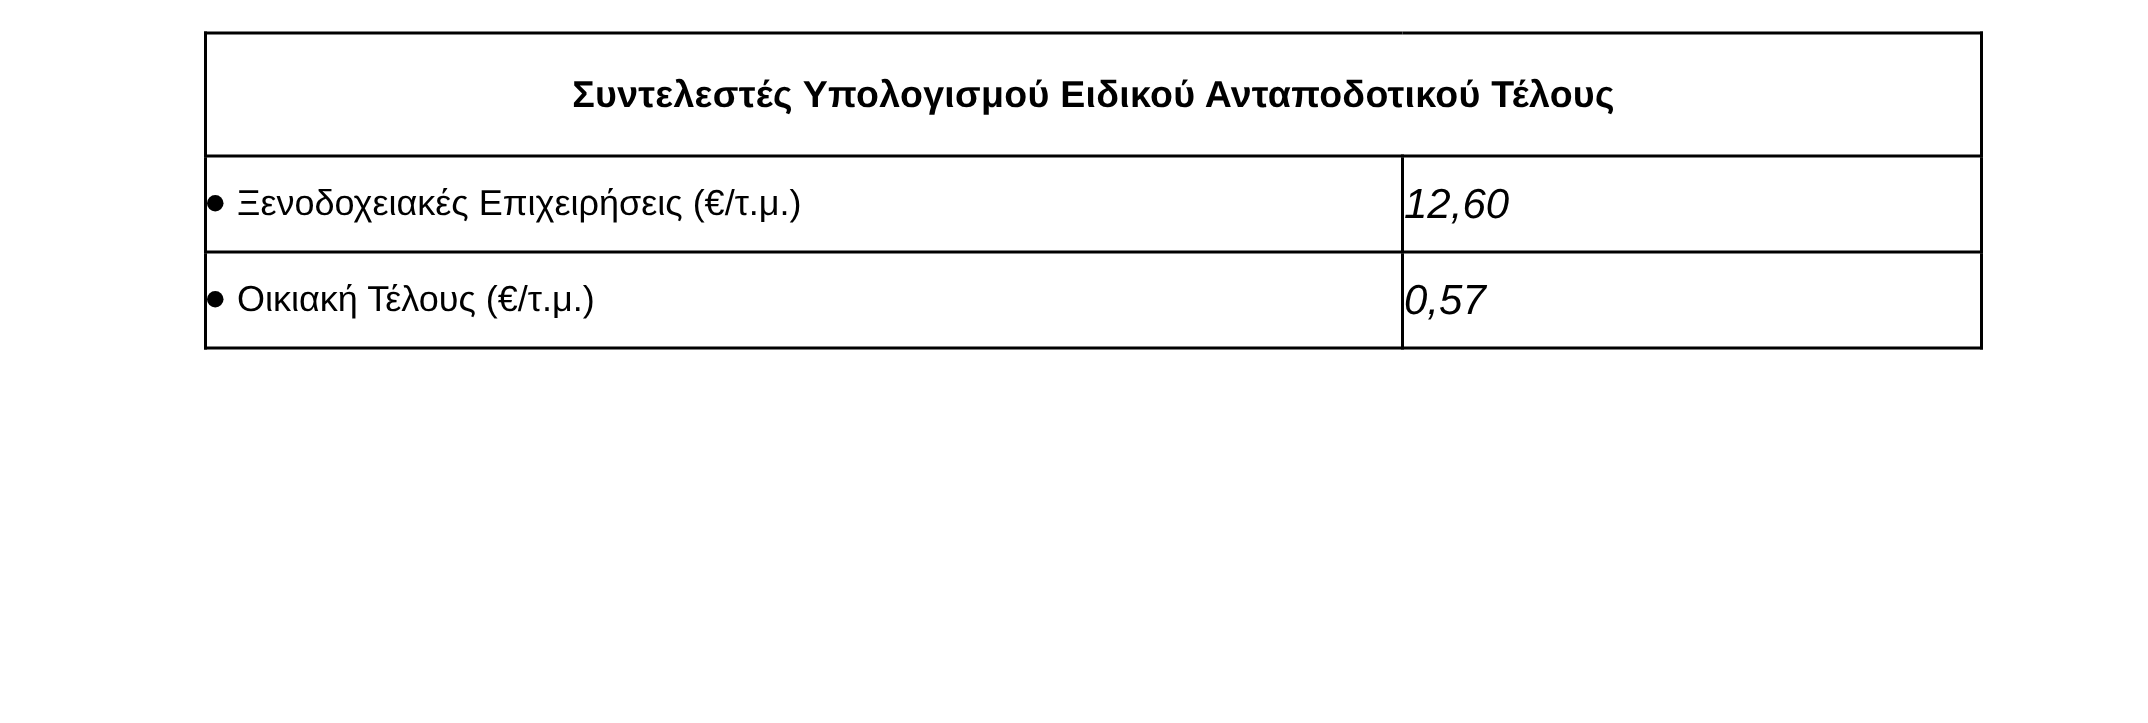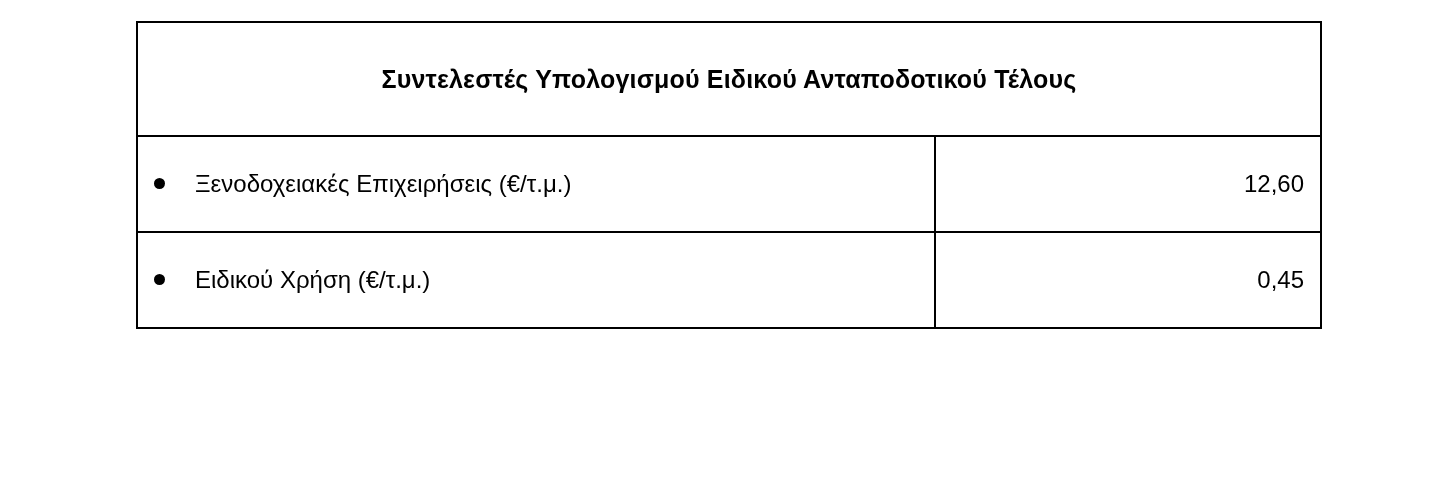--- a/index.html
+++ b/index.html
@@ -25,21 +25,21 @@
     top: 21px;
     width: 1184px;
   }
   table.fee-table {
     border-collapse: collapse;
     table-layout: fixed;
     width: 1184px;
   }
   table.fee-table td {
     border: 2px solid #000000;
-    padding: 16px;
+    padding: 0;
     vertical-align: middle;
   }
   .title-cell {
     text-align: center;
     font-weight: bold;
     font-size: 25px;
     height: 80px;
     letter-spacing: 0.2px;
   }
   .label-cell {
@@ -47,38 +47,39 @@
     font-size: 24px;
     padding-left: 60px;
     padding-right: 8px;
   }
   .label-cell.tall {
     height: 72px;
   }
   .label-row-inner {
     display: flex;
     align-items: center;
-    gap: 30px;
+    gap: 9px;
   }
   .bullet {
     display: inline-block;
     width: 11px;
     height: 11px;
     border-radius: 50%;
     background: #000000;
     flex: 0 0 auto;
   }
   .label-text {
     display: inline-block;
     line-height: 1.2;
   }
   .value-cell {
     width: 386px;
-    text-align: right;
-    font-size: 24px;
+    text-align: left;
+    font-size: 28px;
+    font-style: italic;
   }
 </style>
 </head>
 <body>
 
 <div class="page">
   <div class="table-wrap">
     <table class="fee-table">
       <colgroup>
         <col style="width:798px">
@@ -94,21 +95,21 @@
               <span class="bullet"></span>
               <span class="label-text">Ξενοδοχειακές Επιχειρήσεις (€/τ.μ.)</span>
             </div>
           </td>
           <td class="value-cell">12,60</td>
         </tr>
         <tr>
           <td class="label-cell">
             <div class="label-row-inner">
               <span class="bullet"></span>
-              <span class="label-text">Ειδικού Χρήση (€/τ.μ.)</span>
+              <span class="label-text">Οικιακή Τέλους (€/τ.μ.)</span>
             </div>
           </td>
-          <td class="value-cell">0,45</td>
+          <td class="value-cell">0,57</td>
         </tr>
       </tbody>
     </table>
   </div>
 </div>
 
 </body></html>

